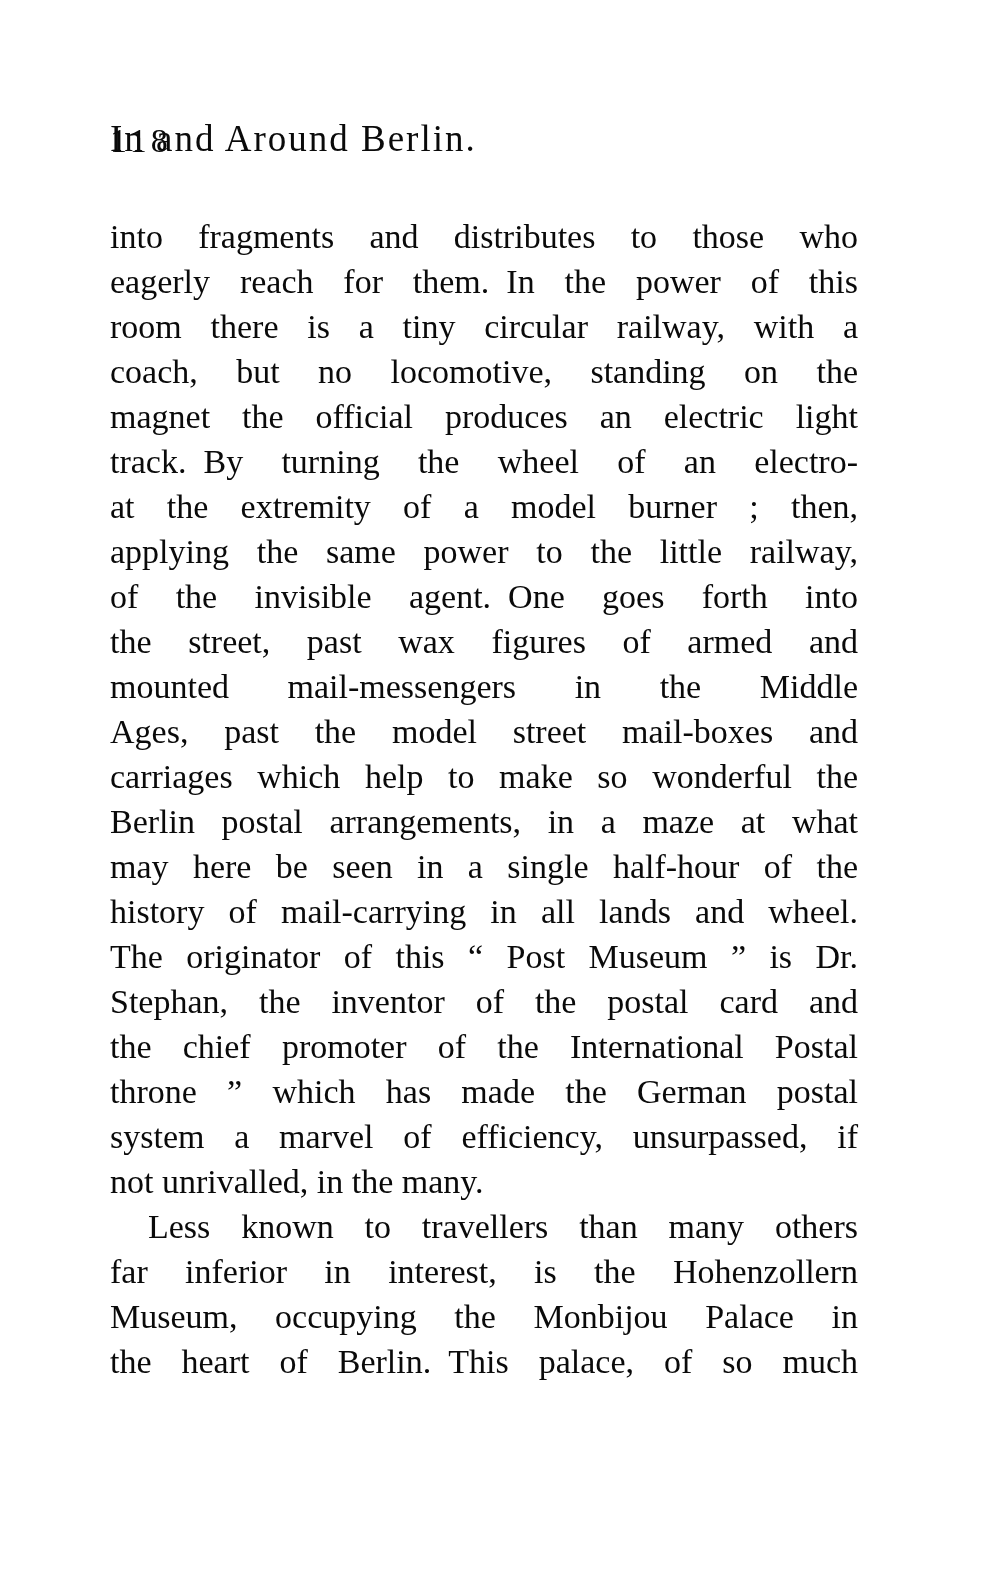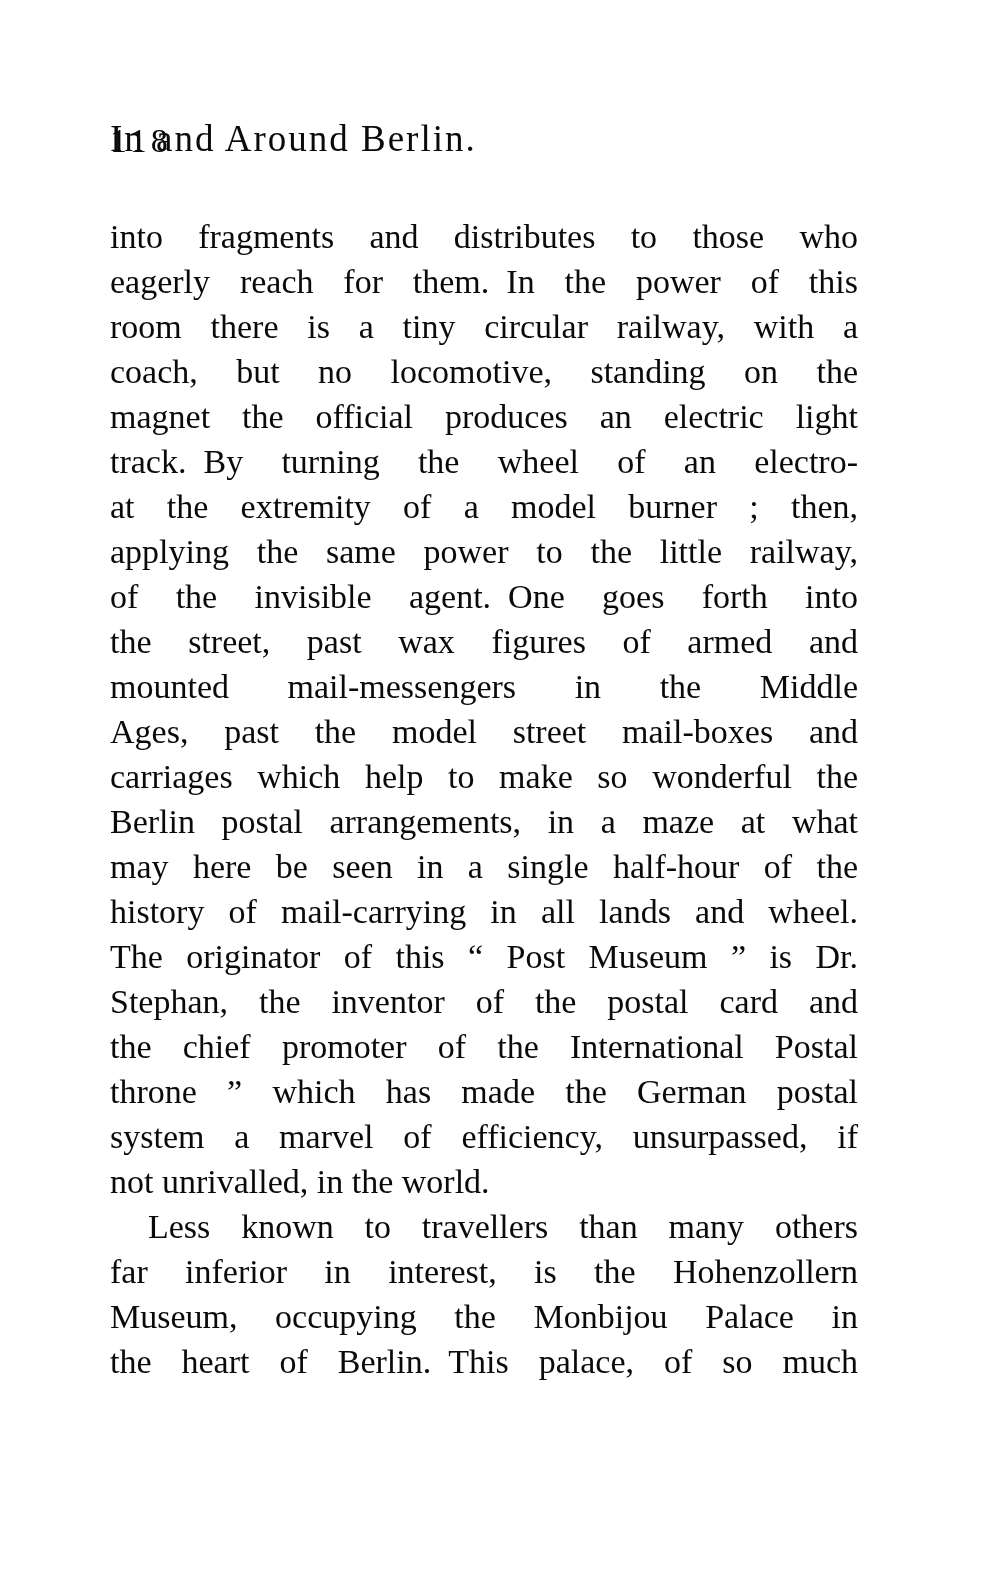--- a/index.html
+++ b/index.html
@@ -85,19 +85,19 @@
       <div class="line">Ages, past the model street mail-boxes and</div>
       <div class="line">carriages which help to make so wonderful the</div>
       <div class="line">Berlin postal arrangements, in a maze at what</div>
       <div class="line">may here be seen in a single half-hour of the</div>
       <div class="line">history of mail-carrying in all lands and wheel.</div>
       <div class="line">The originator of this “ Post Museum ” is Dr.</div>
       <div class="line">Stephan, the inventor of the postal card and</div>
       <div class="line">the chief promoter of the International Postal</div>
       <div class="line">throne ” which has made the German postal</div>
       <div class="line">system a marvel of efficiency, unsurpassed, if</div>
-      <div class="line flush">not unrivalled, in the world.</div>
+      <div class="line flush">not unrivalled, in the many.</div>
       <div class="line indent">Less known to travellers than many others</div>
       <div class="line">far inferior in interest, is the Hohenzollern</div>
       <div class="line">Museum, occupying the Monbijou Palace in</div>
       <div class="line">the heart of Berlin. This palace, of so much</div>
     </div>
 </div>
 
 </body></html>

